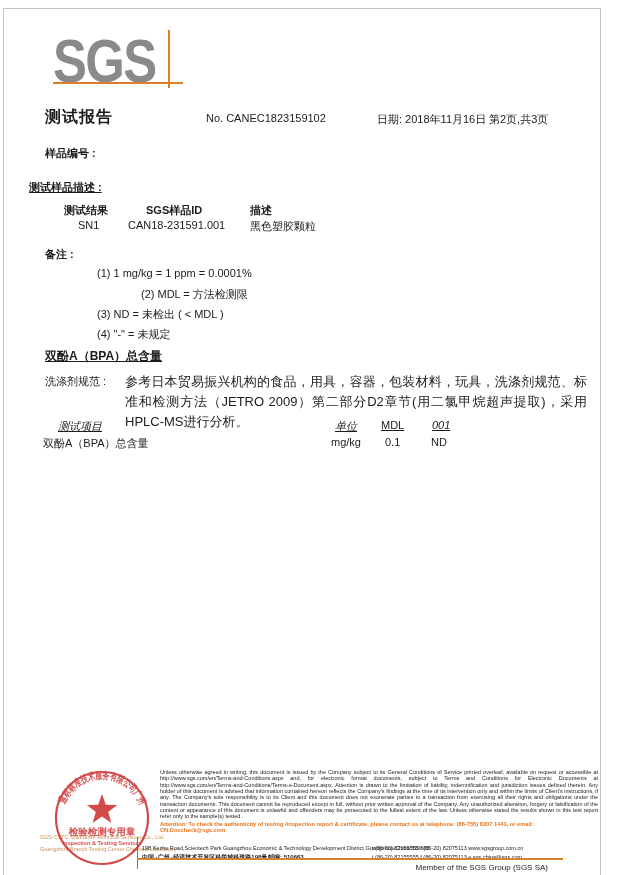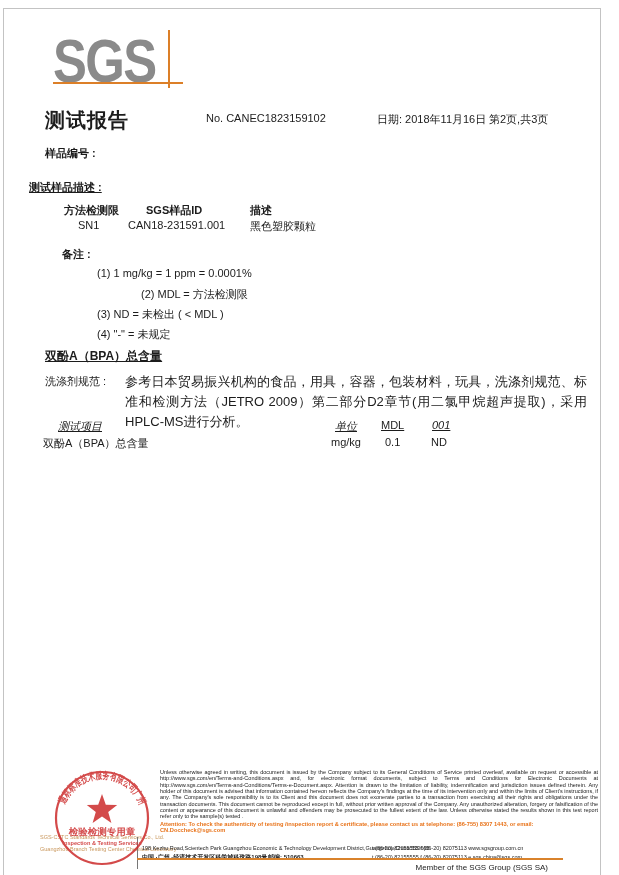--- a/index.html
+++ b/index.html
@@ -19,36 +19,36 @@
   
   .logo-text{
     left:53px;top:33px;width:160px;
     font-size:62px;font-weight:800;color:#8a8a8a;
     letter-spacing:-2px;line-height:56px;
     transform:scaleX(0.82);transform-origin:left top;
   }
   .logo-hline{left:53px;top:82px;width:130px;height:2px;background:#dc7f28;}
   .logo-vline{left:168px;top:30px;width:2px;height:58px;background:#dc7f28;}
   
-  .report-title{left:45px;top:107px;font-size:20px;font-weight:bold;letter-spacing:1px;text-align:right;}
+  .report-title{left:45px;top:107px;font-size:16px;font-weight:bold;letter-spacing:1px;text-align:right;}
   .report-no{left:206px;top:112px;font-size:11px;}
   .report-date{left:377px;top:112px;font-size:11px;}
   .report-page{left:489px;top:112px;font-size:11px;}
   .label{font-size:11px;font-weight:bold;}
   .u{text-decoration:underline;}
   .results-label{left:45px;top:146px;}
   .sample-desc-label{left:29px;top:180px;}
   
   .st-h1{left:64px;top:203px;font-size:11px;font-weight:bold;}
   .st-h2{left:146px;top:203px;font-size:11px;font-weight:bold;}
   .st-h3{left:250px;top:203px;font-size:11px;font-weight:bold;}
   .st-c1{left:78px;top:219px;font-size:11px;}
   .st-c2{left:128px;top:219px;font-size:11px;}
   .st-c3{left:250px;top:219px;font-size:11px;}
-  .remarks-label{left:62px;top:247px;}
+  .remarks-label{left:45px;top:247px;}
   .note{font-size:11px;left:97px;}
   .note1{top:267px;}.note2{top:287px;margin-left:44px;}.note3{top:307px;}.note4{top:327px;}
   .bpa-title{left:45px;top:348px;font-size:12px;font-weight:bold;text-decoration:underline;}
   .method-label{left:45px;top:374px;font-size:11px;}
   .method-text{left:125px;top:372px;width:462px;font-size:13px;line-height:20px;text-align:justify;}
   
   .rt{font-size:11px;}
   .rt-h{top:419px;}
   .rt-r{top:436px;}
   .it{font-style:italic;}
@@ -82,21 +82,21 @@
 <div class="abs logo-vline"></div>
 
 <div class="abs report-title">测试报告</div>
 <div class="abs report-no">No. CANEC1823159102</div>
 <div class="abs report-date">日期: 2018年11月16日</div>
 <div class="abs report-page">第2页,共3页</div>
 
 <div class="abs label results-label">样品编号 :</div>
 <div class="abs label u sample-desc-label">测试样品描述 :</div>
 
-<div class="abs st-h1">方法检测限</div>
+<div class="abs st-h1">测试结果</div>
 <div class="abs st-h2">SGS样品ID</div>
 <div class="abs st-h3">描述</div>
 <div class="abs st-c1">SN1</div>
 <div class="abs st-c2">CAN18-231591.001</div>
 <div class="abs st-c3">黑色塑胶颗粒</div>
 
 <div class="abs label remarks-label">备注 :</div>
 <div class="abs note note1">(1) 1 mg/kg = 1 ppm = 0.0001%</div>
 <div class="abs note note2">(2) MDL = 方法检测限</div>
 <div class="abs note note3">(3) ND = 未检出 ( &lt; MDL )</div>

